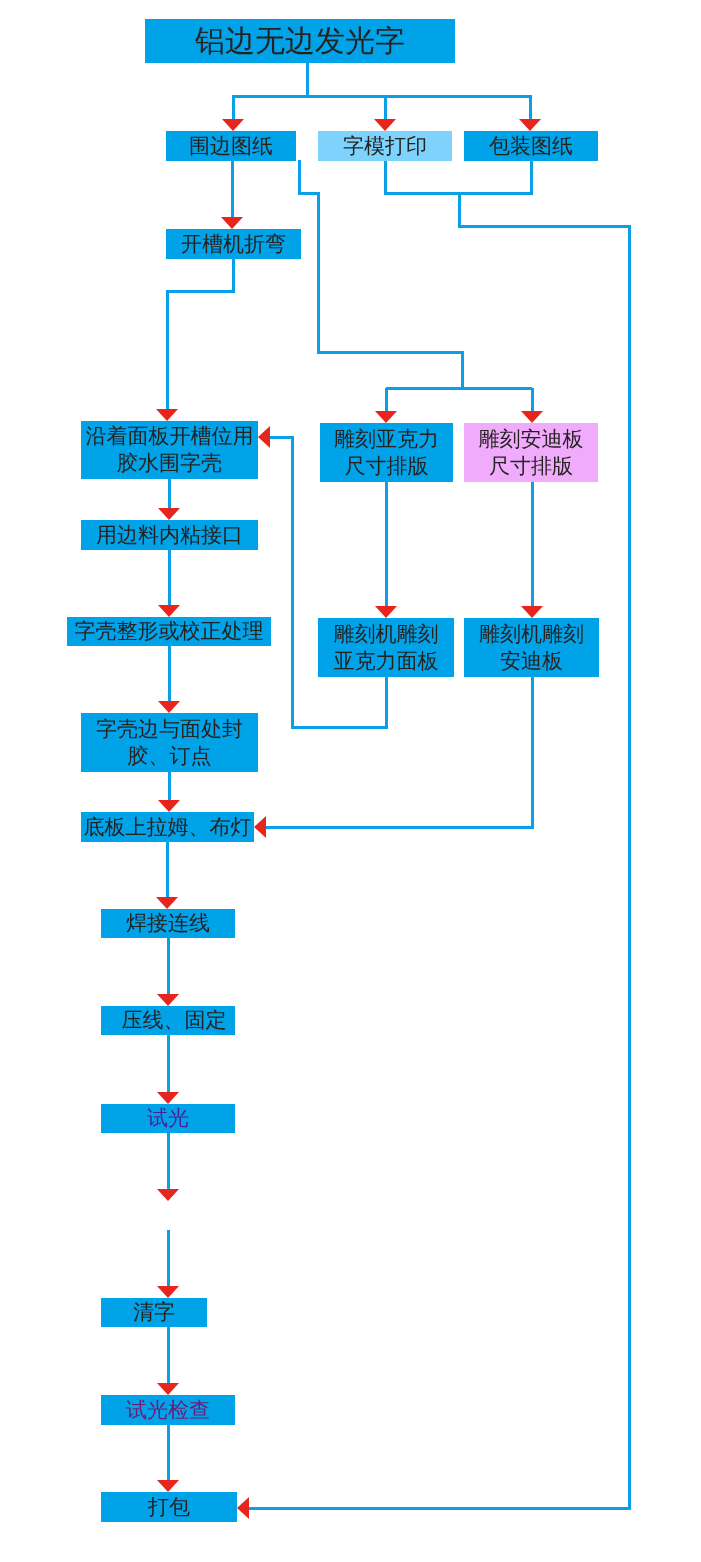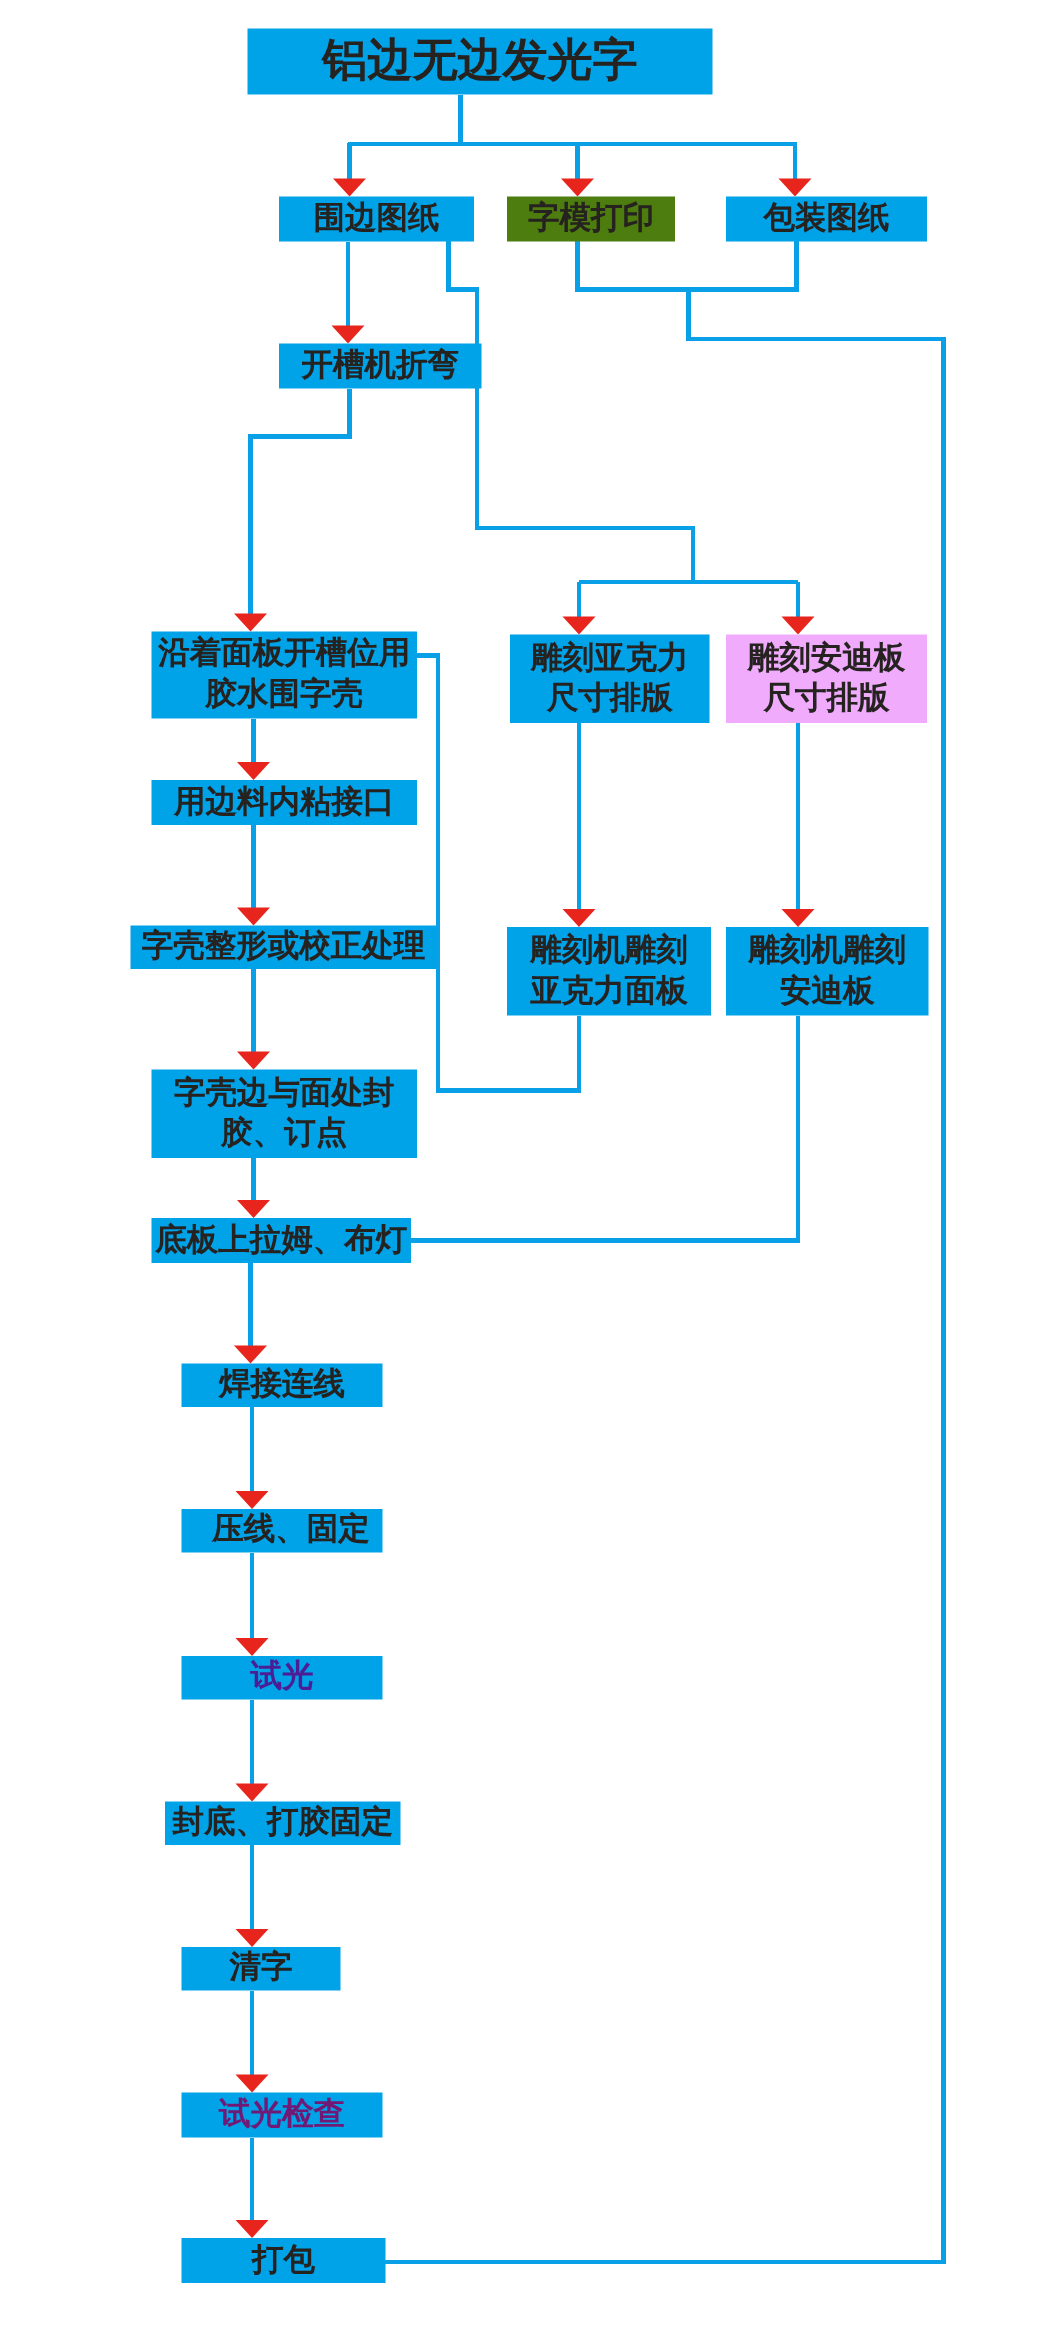--- a/index.html
+++ b/index.html
@@ -20,25 +20,24 @@
     left: 0;
     top: 0;
   }
   .node {
     position: absolute;
     display: flex;
     flex-direction: column;
     align-items: center;
     justify-content: center;
     text-align: center;
-    font-weight: bold;
+    font-weight: normal;
     box-sizing: border-box;
     line-height: 1.28;
     white-space: nowrap;
-    margin-left: 20px;
   }
   .node .node-line {
     display: block;
   }
 </style>
 </head>
 <body>
 
 <div class="canvas" style="width: 701px; height: 1562px; background: rgb(255, 255, 255);">
     <svg width="701" height="1562" class="edge-layer">
@@ -93,21 +92,21 @@
       <polygon points="270,426 270,448 258,437" fill="#e8251c"></polygon>
       <polyline points="532,677 532,827 266,827" fill="none" stroke="#0aa0e8" stroke-width="3" shape-rendering="crispEdges"></polyline>
       <polygon points="266,816 266,838 254,827" fill="#e8251c"></polygon>
     </svg>
     <div class="node" style="left: 145px; top: 19px; width: 310px; height: 44px; background: rgb(0, 162, 232); color: rgb(37, 34, 32); font-size: 30px;">
       <span class="node-line">铝边无边发光字</span>
     </div>
     <div class="node" style="left: 166px; top: 131px; width: 130px; height: 30px; background: rgb(0, 162, 232); color: rgb(37, 34, 32); font-size: 21px;">
       <span class="node-line">围边图纸</span>
     </div>
-    <div class="node" style="left: 318px; top: 131px; width: 112px; height: 30px; background: #4d7c0f; color: rgb(37, 34, 32); font-size: 21px;">
+    <div class="node" style="left: 318px; top: 131px; width: 134px; height: 30px; background: #7dd3fc; color: rgb(37, 34, 32); font-size: 21px;">
       <span class="node-line">字模打印</span>
     </div>
     <div class="node" style="left: 464px; top: 131px; width: 134px; height: 30px; background: rgb(0, 162, 232); color: rgb(37, 34, 32); font-size: 21px;">
       <span class="node-line">包装图纸</span>
     </div>
     <div class="node" style="left: 166px; top: 229px; width: 135px; height: 30px; background: rgb(0, 162, 232); color: rgb(37, 34, 32); font-size: 21px;">
       <span class="node-line">开槽机折弯</span>
     </div>
     <div class="node" style="left: 81px; top: 421px; width: 177px; height: 58px; background: rgb(0, 162, 232); color: rgb(37, 34, 32); font-size: 21px;">
       <span class="node-line">沿着面板开槽位用</span>
@@ -128,23 +127,20 @@
     </div>
     <div class="node" style="left: 101px; top: 909px; width: 134px; height: 29px; background: rgb(0, 162, 232); color: rgb(37, 34, 32); font-size: 21px;">
       <span class="node-line">焊接连线</span>
     </div>
     <div class="node" style="left: 101px; top: 1006px; width: 134px; height: 29px; background: rgb(0, 162, 232); color: rgb(37, 34, 32); font-size: 21px; padding-left: 12px;">
       <span class="node-line">压线、固定</span>
     </div>
     <div class="node" style="left: 101px; top: 1104px; width: 134px; height: 29px; background: rgb(0, 162, 232); color: #4c1d95; font-size: 21px;">
       <span class="node-line">试光</span>
     </div>
-    <div class="node" style="left: 90px; top: 1201px; width: 157px; height: 29px; background: rgb(0, 162, 232); color: rgb(37, 34, 32); font-size: 21px;">
-      <span class="node-line">封底、打胶固定</span>
-    </div>
     <div class="node" style="left: 101px; top: 1298px; width: 106px; height: 29px; background: rgb(0, 162, 232); color: rgb(37, 34, 32); font-size: 21px;">
       <span class="node-line">清字</span>
     </div>
     <div class="node" style="left: 101px; top: 1395px; width: 134px; height: 30px; background: rgb(0, 162, 232); color: #701a75; font-size: 21px;">
       <span class="node-line">试光检查</span>
     </div>
     <div class="node" style="left: 101px; top: 1492px; width: 136px; height: 30px; background: rgb(0, 162, 232); color: rgb(37, 34, 32); font-size: 21px;">
       <span class="node-line">打包</span>
     </div>
     <div class="node" style="left: 320px; top: 423px; width: 133px; height: 59px; background: rgb(0, 162, 232); color: rgb(37, 34, 32); font-size: 21px;">

